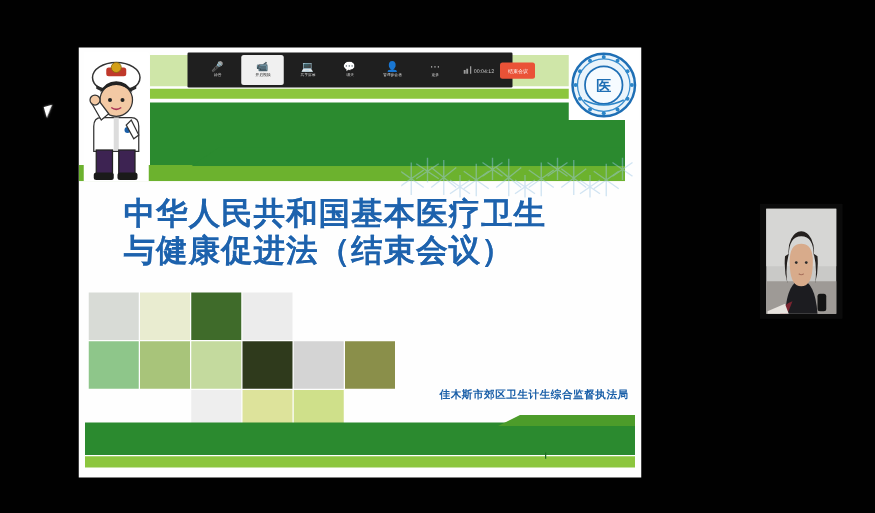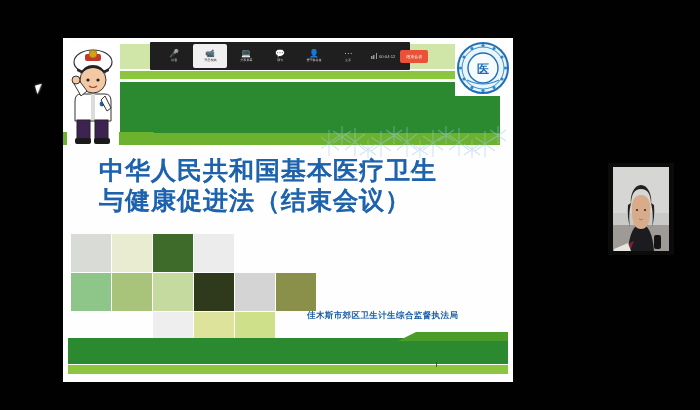--- a/index.html
+++ b/index.html
@@ -58,21 +58,21 @@
   .ttl{font-family:"DejaVu Sans","Liberation Sans",sans-serif;font-weight:bold;
     font-size:25px;line-height:30px;letter-spacing:1px;
     background:linear-gradient(#2f7fd0,#1b4f8f);-webkit-background-clip:text;background-clip:text;
     color:#1d62ad;text-shadow:0 1px 0 rgba(255,255,255,.8);}
 
   
   #mosaic{position:absolute;left:8px;top:196px;width:205px;height:120px;}
   .cell{position:absolute;width:40px;height:38px;}
 
   
-  #subtitle{position:absolute;left:244px;top:272px;width:210px;text-align:left;
+  #subtitle{position:absolute;left:230px;top:272px;width:210px;text-align:right;
     font-family:Liberation Mono, monospace;font-weight:bold;
     font-size:8.5px;color:#1a5fa8;letter-spacing:.4px;}
   #author{position:absolute;left:230px;top:305px;width:210px;text-align:center;
     font-family:"DejaVu Sans","Liberation Sans",sans-serif;font-weight:bold;
     font-size:8.5px;color:#1a5fa8;}
 
   
   #botWrap{position:absolute;left:5px;top:294px;width:440px;height:46px;overflow:hidden;}
   #botDark{position:absolute;left:0;top:6px;width:440px;height:26px;background:#2b8a2f;}
   #botNotch{position:absolute;left:330px;top:0px;width:110px;height:9px;background:#4c9c2a;

